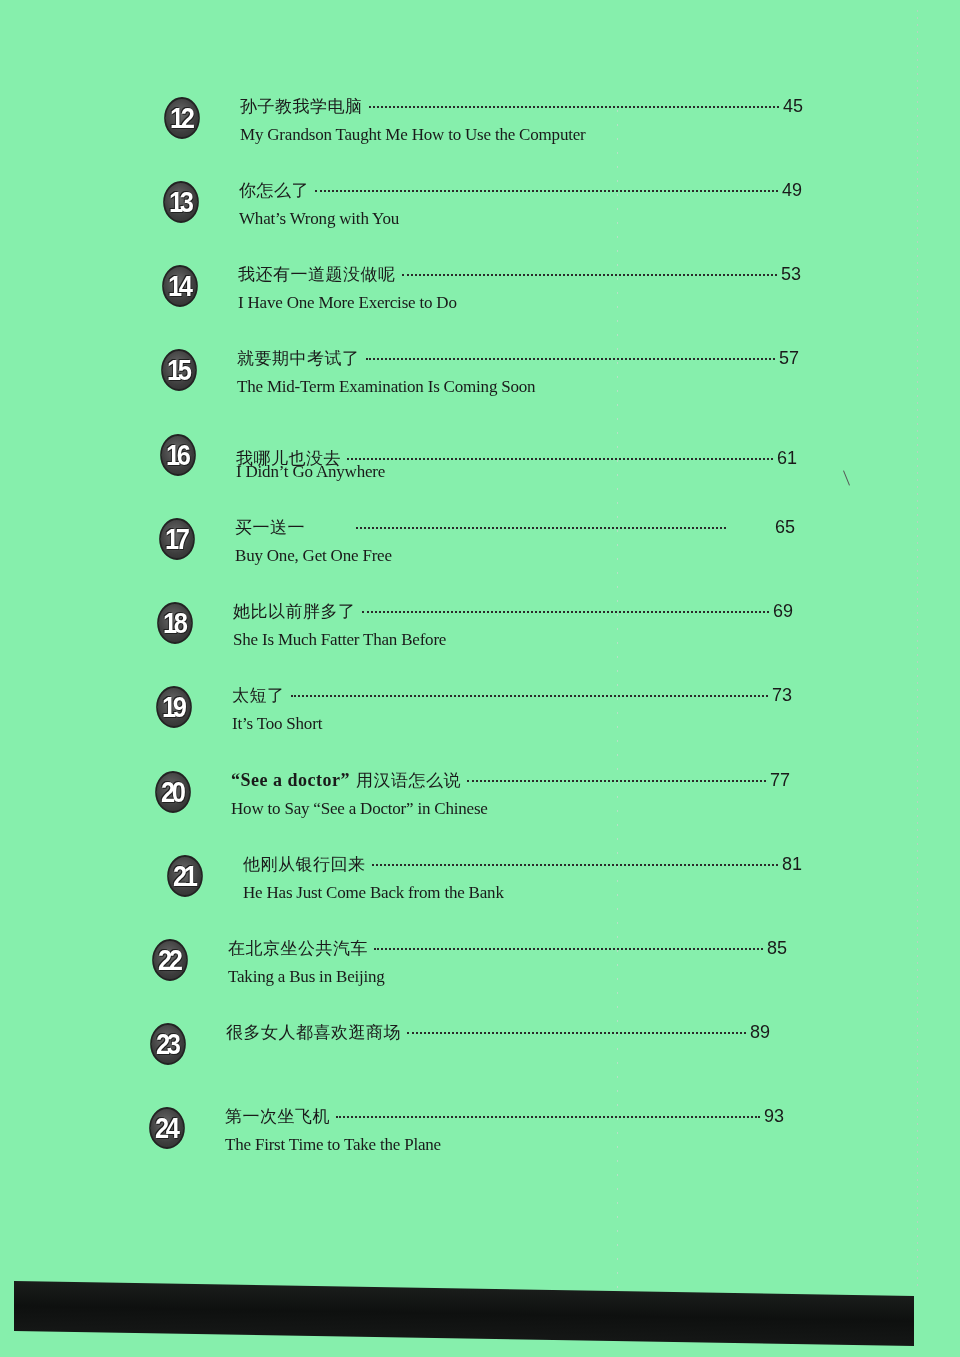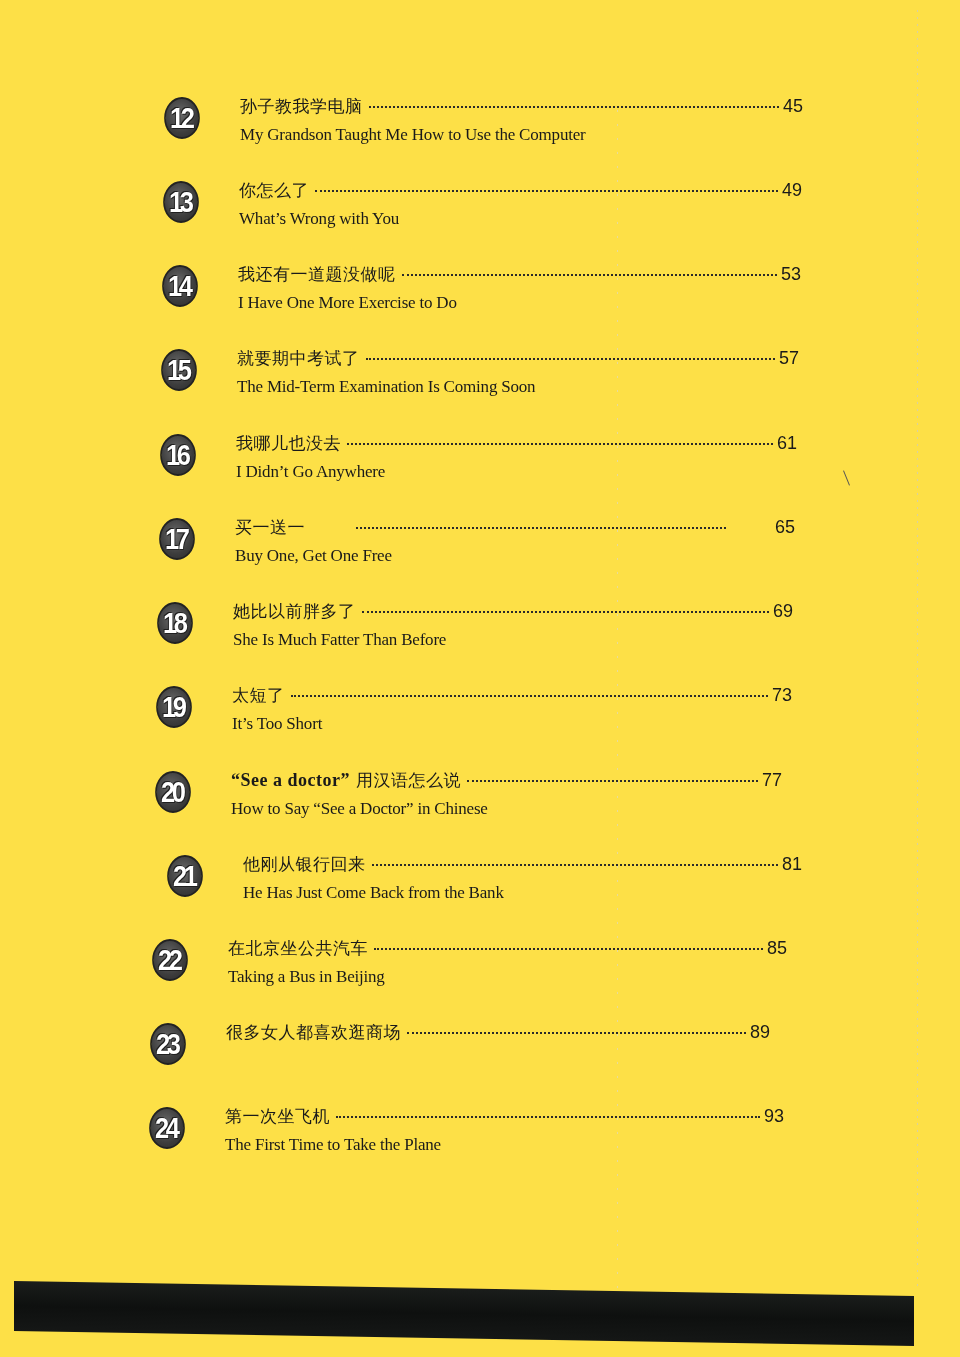--- a/index.html
+++ b/index.html
@@ -11,21 +11,21 @@
     }
     body {
       position: relative;
       font-family: "Liberation Serif", serif;
       color: #1a1a1a;
     }
     .page {
       position: absolute;
       left: 0; top: 0;
       width: 960px; height: 1357px;
-      background: #fde047;
+      background: #86efac;
     }
     
     .scan-line-right {
       position: absolute;
       left: 917px; top: 10px;
       width: 1px; height: 1280px;
       background: repeating-linear-gradient(to bottom, #c9c9c9 0 2px, transparent 2px 7px);
       opacity: 0.7;
     }
     .scan-line-mid {
@@ -167,21 +167,21 @@
       <div class="title-line" style="right:0;">
         <span class="zh-title">就要期中考试了</span>
         <span class="leader"></span>
         <span class="page-num">57</span>
       </div>
       <div class="en-title">The Mid-Term Examination Is Coming Soon</div>
     </div>
 
     <div class="toc-row" style="left:157px; top:434px; width:640px;">
       <div class="badge">16</div>
-      <div class="title-line" style="right:0;">
+      <div class="title-line" style="right:0;margin-top:15px;">
         <span class="zh-title">我哪儿也没去</span>
         <span class="leader"></span>
         <span class="page-num">61</span>
       </div>
       <div class="en-title">I Didn’t Go Anywhere</div>
     </div>
 
     <div class="toc-row" style="left:156px; top:518px; width:639px;">
       <div class="badge">17</div>
       <div class="title-line" style="right:0;gap:45px;">
@@ -207,21 +207,21 @@
       <div class="title-line" style="right:0;">
         <span class="zh-title">太短了</span>
         <span class="leader"></span>
         <span class="page-num">73</span>
       </div>
       <div class="en-title">It’s Too Short</div>
     </div>
 
     <div class="toc-row" style="left:152px; top:771px; width:638px;">
       <div class="badge">20</div>
-      <div class="title-line" style="right:8px;">
+      <div class="title-line" style="right:0;">
         <span class="zh-title"><b>“See a doctor”</b> <span>用汉语怎么说</span></span>
         <span class="leader"></span>
         <span class="page-num">77</span>
       </div>
       <div class="en-title">How to Say “See a Doctor” in Chinese</div>
     </div>
 
     <div class="toc-row" style="left:164px; top:855px; width:638px;">
       <div class="badge">21</div>
       <div class="title-line" style="right:0;">

